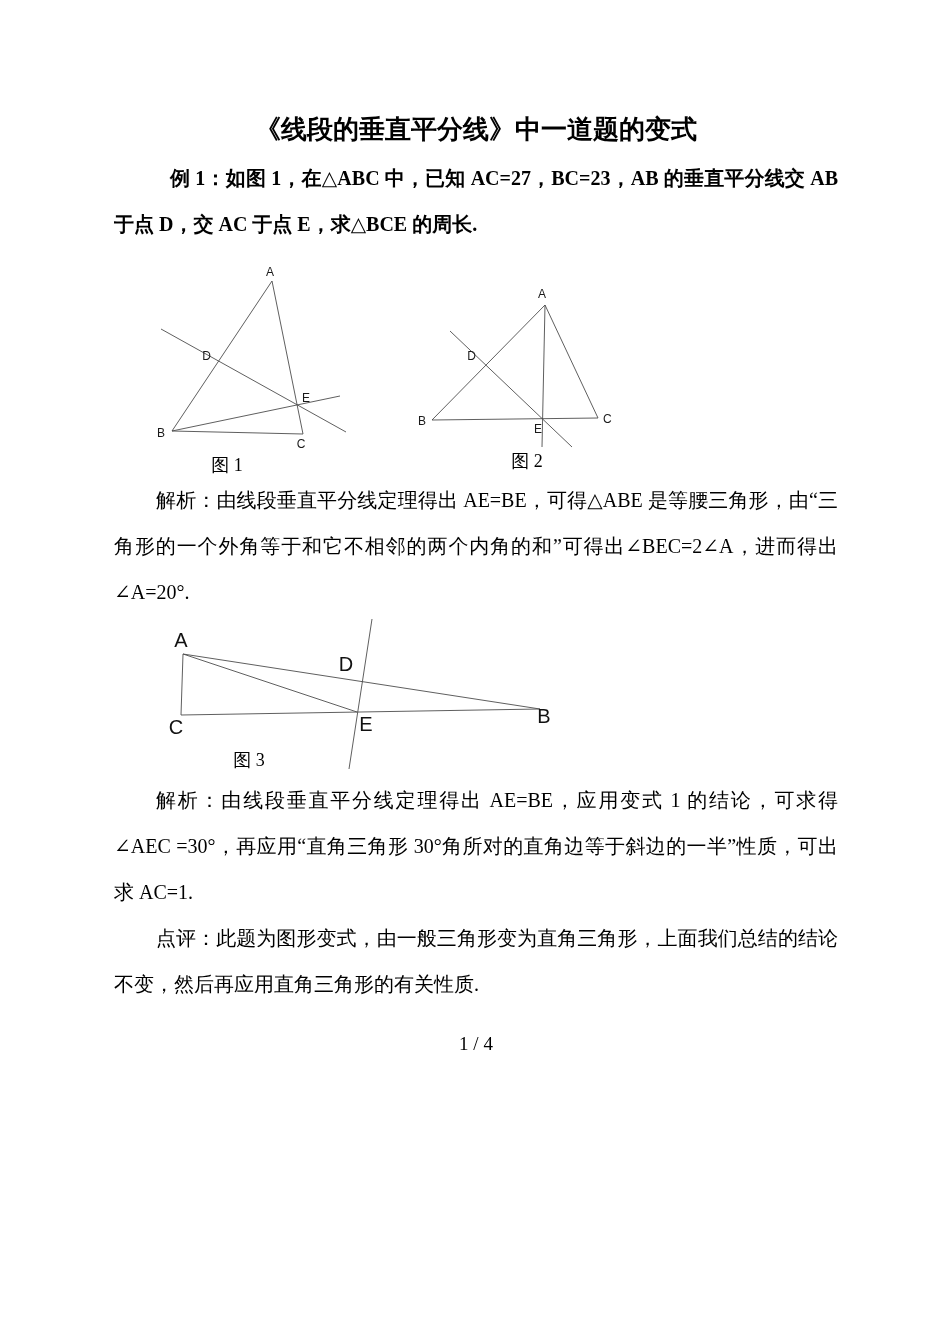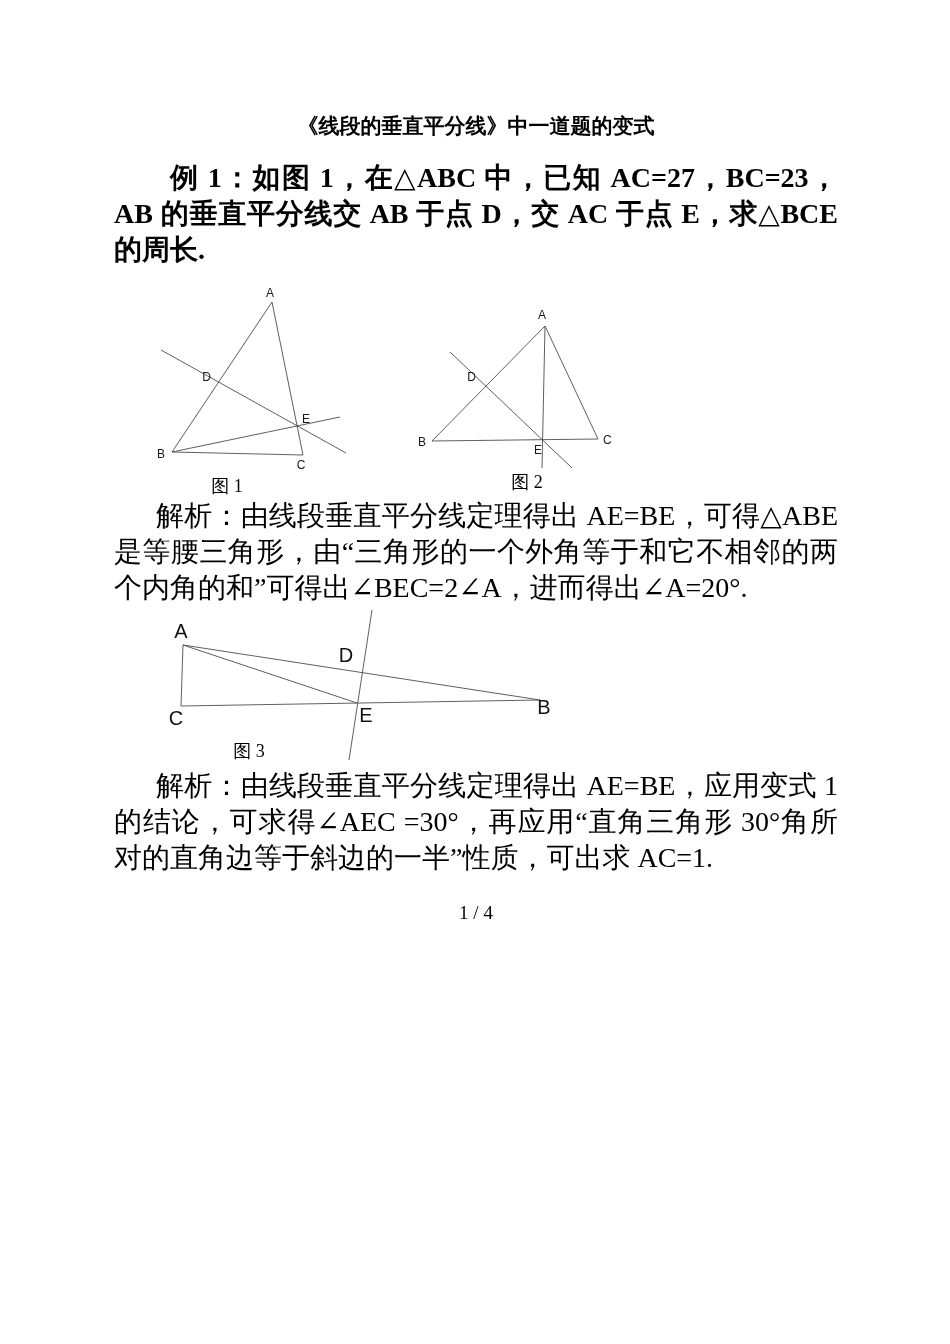--- a/index.html
+++ b/index.html
@@ -6,24 +6,24 @@
   html, body { background:#ffffff; }
   body {
     width:950px; height:1344px; overflow:hidden;
     font-family:"Liberation Serif","DejaVu Serif",serif;
     color:#000000;
     position:relative;
   }
   .page { padding:112px 112px 0 114px; }
   .doc-title {
     font-family:"Liberation Sans","DejaVu Sans",sans-serif;
-    font-size:21px; font-weight:700; text-align:center;
-    margin-bottom:20px;
+    font-size:26px; font-weight:700; text-align:center;
+    margin-bottom:8px;
   }
-  .para { font-size:28px; line-height:36px; text-align:justify; text-indent:42px; }
+  .para { font-size:20px; line-height:46px; text-align:justify; text-indent:42px; }
   .para.bold { font-weight:700; }
   .para.example { text-indent:56px; }
   .para.var1 { text-indent:280px; }
   .figures-row { position:relative; height:216px; margin-top:14px; }
   .fig1 { position:absolute; left:31px; top:0; }
   .fig2 { position:absolute; left:298px; top:22px; }
   .fig3-wrap { position:relative; height:158px; margin-top:4px; }
   .fig3 { position:absolute; left:26px; top:0; }
   svg { overflow:visible; }
   svg polygon, svg line { stroke:#4d4d4d; stroke-width:0.9; fill:none; }
@@ -84,16 +84,17 @@
       <text class="pt-label-lg" x="36" y="115" text-anchor="middle">C</text>
       <text class="pt-label-lg" x="404" y="104" text-anchor="middle">B</text>
       <text class="pt-label-lg" x="206" y="52" text-anchor="middle">D</text>
       <text class="pt-label-lg" x="226" y="112" text-anchor="middle">E</text>
       <text class="fig-caption" x="109" y="147" text-anchor="middle">图 3</text>
     </svg>
   </div>
 
   <p class="para">解析：由线段垂直平分线定理得出 AE=BE，应用变式 1 的结论，可求得∠AEC =30°，再应用“直角三角形 30°角所对的直角边等于斜边的一半”性质，可出求 AC=1.</p>
 
+  <p class="para">点评：此题为图形变式，由一般三角形变为直角三角形，上面我们总结的结论不变，然后再应用直角三角形的有关性质.</p>
 
   <div class="page-footer">1 / 4</div>
 
 </div>
 
 </body></html>

